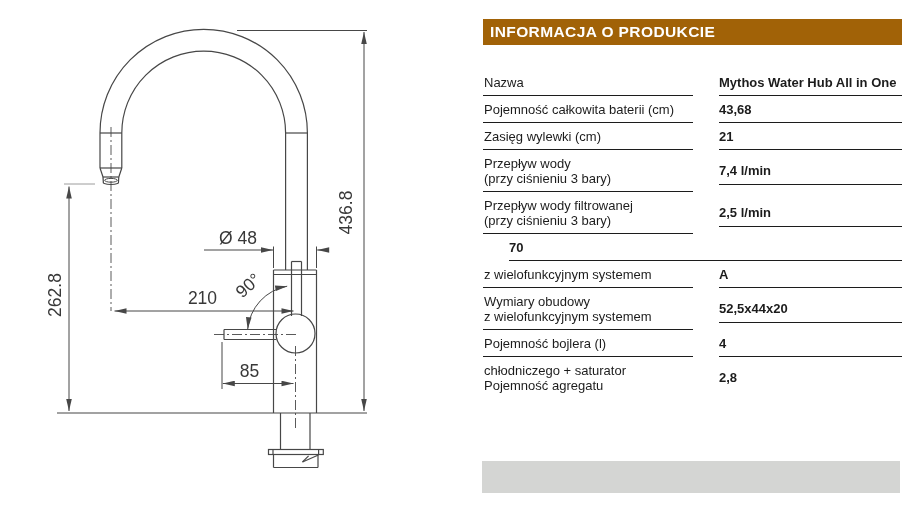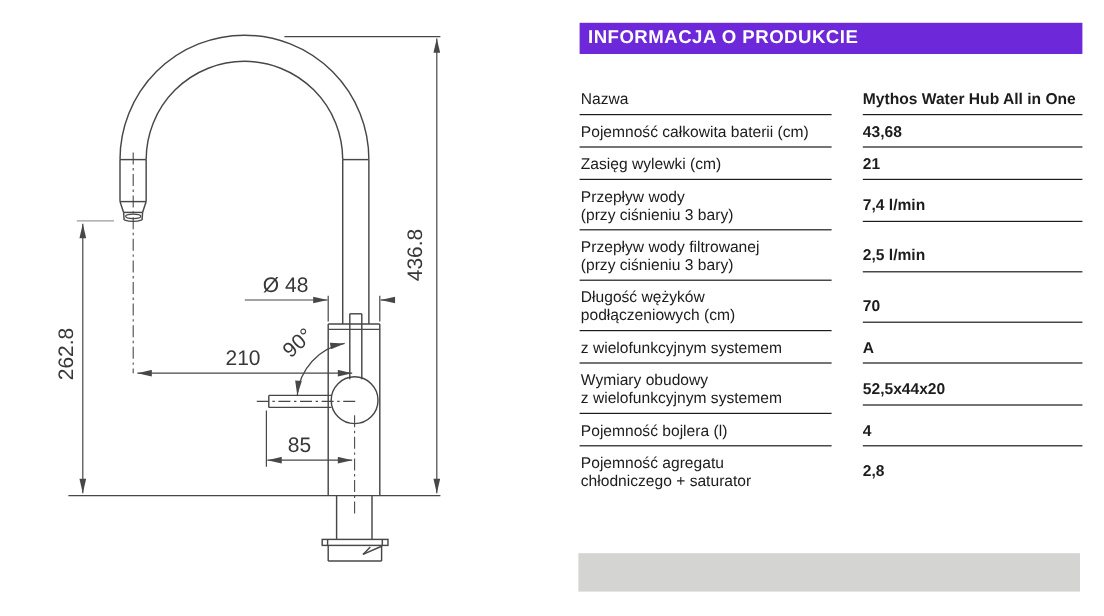--- a/index.html
+++ b/index.html
@@ -8,21 +8,21 @@
     background:#ffffff; overflow:hidden;
     font-family:"Liberation Sans", sans-serif;
   }
   .drawing { position:absolute; left:0; top:0; }
   .drawing text {
     font-family:"Liberation Sans", sans-serif;
     font-size:17.5px; fill:#383838;
   }
   .panel { position:absolute; left:483px; top:19px; width:419px; }
   .panel-header {
-    background:#6d28d9; color:#ffffff;
+    background:#a16207; color:#ffffff;
     height:26px; line-height:26px;
     font-size:15.5px; font-weight:bold; letter-spacing:0.4px;
     padding-left:7px;
   }
   .spec-table { margin-top:24px; font-size:13px; color:#1c1c1c; }
   .spec-row { display:flex; align-items:center; }
   .spec-label {
     width:210px; box-sizing:border-box;
     border-bottom:1.5px solid #1c1c1c;
     padding:5.5px 0 5.5px 1px; line-height:15px;
@@ -163,24 +163,20 @@
     <div class="spec-row">
       <div class="spec-label">
         <div>Przepływ wody filtrowanej</div>
         <div>(przy ciśnieniu 3 bary)</div>
       </div>
       <div class="spec-gap"></div>
       <div class="spec-value">2,5 l/min</div>
     </div>
 
     <div class="spec-row">
-      <div class="spec-label">
-        <div>Długość wężyków</div>
-        <div>podłączeniowych (cm)</div>
-      </div>
       <div class="spec-gap"></div>
       <div class="spec-value">70</div>
     </div>
 
     <div class="spec-row">
       <div class="spec-label">
         <div>z wielofunkcyjnym systemem</div>
       </div>
       <div class="spec-gap"></div>
       <div class="spec-value">A</div>
@@ -198,22 +194,22 @@
     <div class="spec-row">
       <div class="spec-label">
         <div>Pojemność bojlera (l)</div>
       </div>
       <div class="spec-gap"></div>
       <div class="spec-value">4</div>
     </div>
 
     <div class="spec-row last">
       <div class="spec-label">
+        <div>chłodniczego + saturator</div>
         <div>Pojemność agregatu</div>
-        <div>chłodniczego + saturator</div>
       </div>
       <div class="spec-gap"></div>
       <div class="spec-value">2,8</div>
     </div>
 
   </div>
 </div>
 
 <div class="panel-footer"></div>
 

